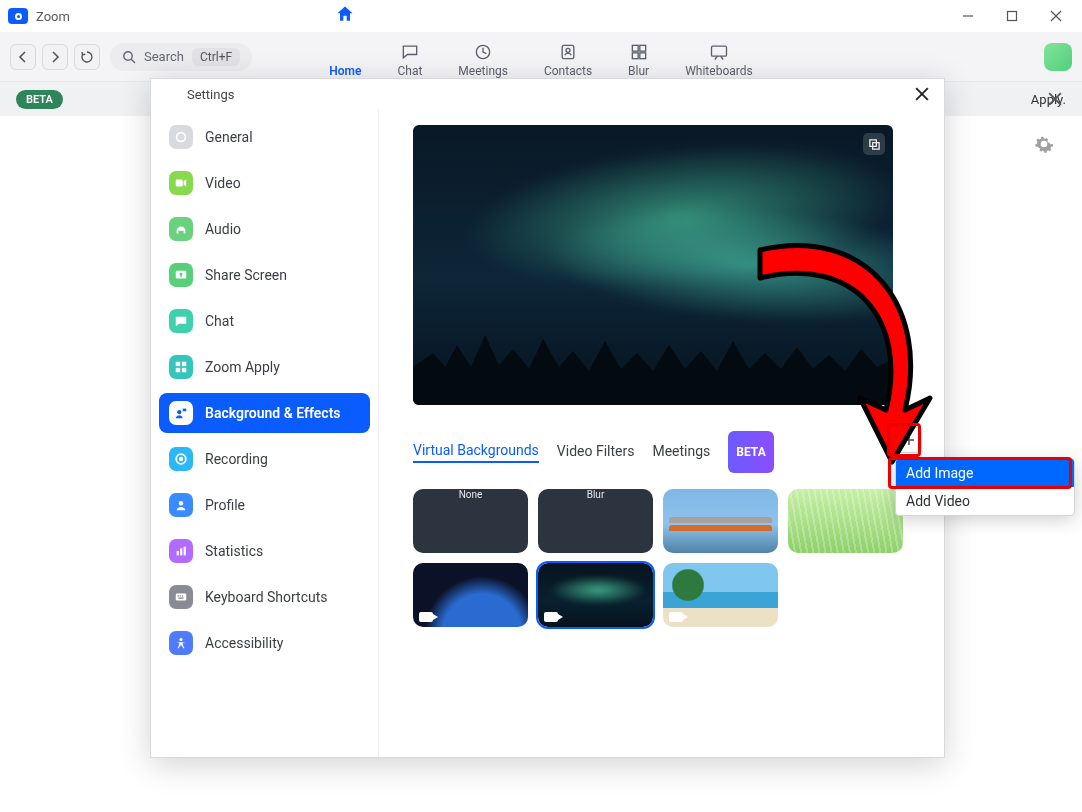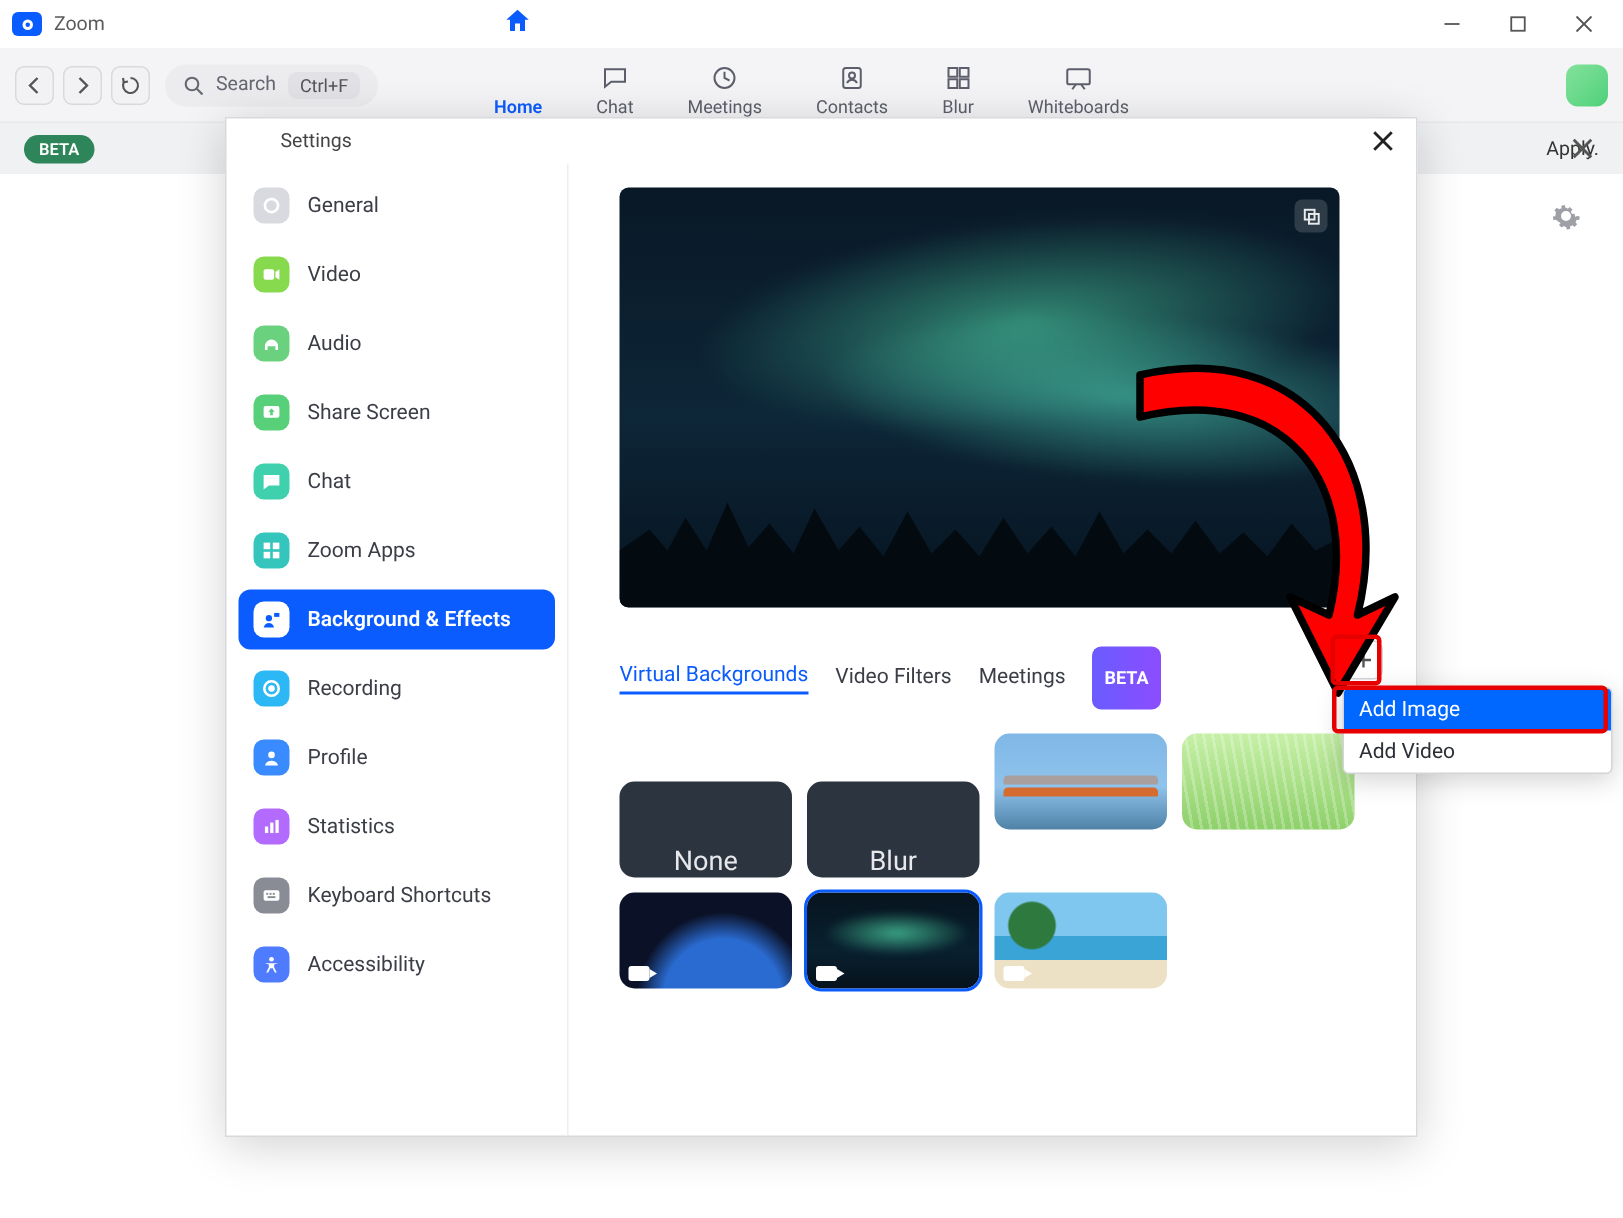--- a/index.html
+++ b/index.html
@@ -222,21 +222,21 @@
     width: 490px;
   }
   .thumb {
     width:115px;height:64px;border-radius:10px;
     overflow:hidden; position:relative;
     cursor:pointer;
     background:#222;
   }
   .thumb.text {
     background:#2c3440; color:#e6e8ec;
-    display:flex;align-items:flex-end;justify-content:center; font-size:18px;margin-top:32px;
+    display:flex;align-items:flex-start;justify-content:center; font-size:10px;
   }
   .thumb.selected { outline:2px solid #0b5cff; }
 
   .thumb.bridge { background: linear-gradient(#7fb7e6 0%, #8fc3ec 55%, #4f82a6 100%); }
   .thumb.bridge::before{
     content:""; position:absolute; left:6px; right:6px; bottom:22px; height:6px;
     background:#d56b2e; border-radius:3px 3px 0 0;
     box-shadow: 0 -8px 0 0 rgba(213,107,46,0.4);
   }
   .thumb.grass { background: linear-gradient(#c7f0a7,#8ed06a); }
@@ -501,21 +501,21 @@
       </div>
       <div class="side-item">
         <div class="side-icon" style="background:#34c6bd">
             <svg viewBox="0 0 16 16">
               <rect x="2" y="2" width="5" height="5" fill="#fff"></rect>
               <rect x="9" y="2" width="5" height="5" fill="#fff"></rect>
               <rect x="2" y="9" width="5" height="5" fill="#fff"></rect>
               <rect x="9" y="9" width="5" height="5" fill="#fff"></rect>
             </svg>
           </div>
-        <span>Zoom Apps</span>
+        <span>Zoom Apply</span>
       </div>
       <div class="side-item active">
         <div class="side-icon" style="background:#fff">
             <svg viewBox="0 0 16 16">
               <circle cx="6" cy="7" r="2.4" fill="#0b5cff"></circle>
               <path d="M2 14c.7-2.4 2.3-3.4 4-3.4s3.3 1 4 3.4z" fill="#0b5cff"></path>
               <rect x="10" y="3" width="4" height="3" fill="#0b5cff"></rect>
             </svg>
           </div>
         <span>Background &amp; Effects</span>

